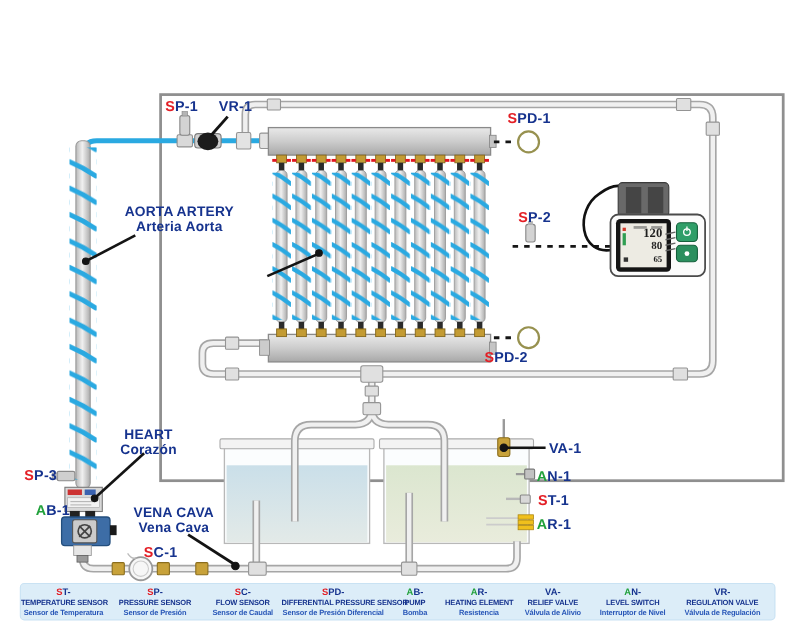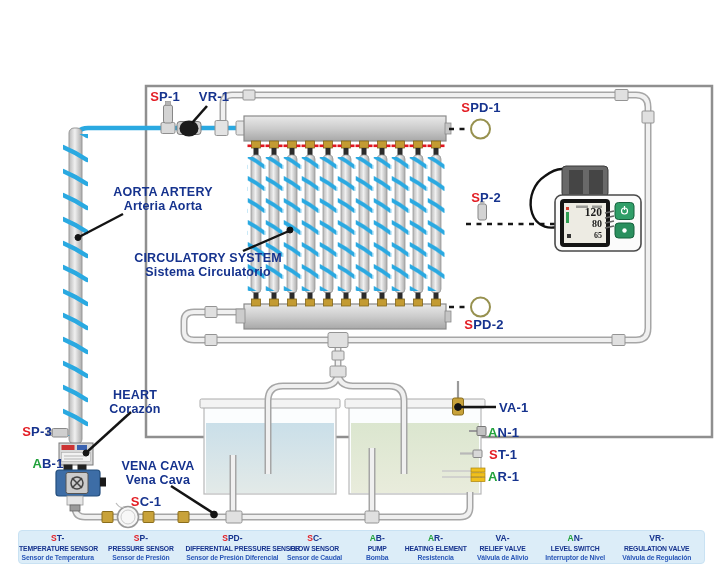--- a/index.html
+++ b/index.html
@@ -341,36 +341,32 @@
         <circle cx="214" cy="514.5" r="3.4"></circle>
     <line x1="460" y1="407" x2="496" y2="407" stroke-width="2.4"></line>
         <circle cx="458" cy="407" r="3.4"></circle>
   </g>
 </svg>
 
 <div class="lbl" style="left:165px;top:89px;"><span style="color: rgb(227, 30, 37);">S</span><span>P-1</span></div>
 <div class="lbl" style="left:214px;top:89px;"><span>VR-1</span></div>
 <div class="lbl" style="left:481px;top:100px;"><span style="color: rgb(227, 30, 37);">S</span><span>PD-1</span></div>
 <div class="lbl" style="left:486px;top:190px;"><span style="color: rgb(227, 30, 37);">S</span><span>P-2</span></div>
-<div class="lbl" style="left:484px;top:317px;"><span style="color: rgb(227, 30, 37);">S</span><span>PD-2</span></div>
+<div class="lbl" style="left:460px;top:317px;"><span style="color: rgb(227, 30, 37);">S</span><span>PD-2</span></div>
 <div class="lbl" style="left:37px;top:424px;"><span style="color: rgb(227, 30, 37);">S</span><span>P-3</span></div>
 <div class="lbl" style="left:48px;top:456px;"><span style="color: rgb(33, 161, 59);">A</span><span>B-1</span></div>
 <div class="lbl" style="left:114px;top:494px;margin-left:32px;"><span style="color: rgb(227, 30, 37);">S</span><span>C-1</span></div>
 <div class="lbl lbl-left" style="left:499px;top:400px;"><span>VA-1</span></div>
 <div class="lbl lbl-left" style="left:488px;top:425px;"><span style="color: rgb(33, 161, 59);">A</span><span>N-1</span></div>
 <div class="lbl lbl-left" style="left:489px;top:447px;"><span style="color: rgb(227, 30, 37);">S</span><span>T-1</span></div>
 <div class="lbl lbl-left" style="left:488px;top:469px;"><span style="color: rgb(33, 161, 59);">A</span><span>R-1</span></div>
 
 <div class="name-lbl" style="left:163px;top:186px;">
   <div>AORTA ARTERY</div>
   <div>Arteria Aorta</div>
-</div>
-<div class="name-lbl" style="left:208px;top:252px;">
-  <div>CIRCULATORY SYSTEM</div>
-  <div>Sistema Circulatorio</div>
 </div>
 <div class="name-lbl" style="left:135px;top:389px;">
   <div>HEART</div>
   <div>Corazón</div>
 </div>
 <div class="name-lbl" style="left:158px;top:460px;">
   <div>VENA CAVA</div>
   <div>Vena Cava</div>
 </div>
 
@@ -382,30 +378,30 @@
   <div class="leg-item" style="width:11.3%;">
     <div class="leg-code"><span style="color: rgb(227, 30, 37);">S</span><span>T-</span></div>
     <div class="leg-line leg-en">TEMPERATURE SENSOR</div>
     <div class="leg-line leg-es">Sensor de Temperatura</div>
   </div>
   <div class="leg-item" style="width:13%;text-align:center;">
     <div class="leg-code"><span style="color: rgb(227, 30, 37);">S</span><span>P-</span></div>
     <div class="leg-line leg-en">PRESSURE SENSOR</div>
     <div class="leg-line leg-es">Sensor de Presión</div>
   </div>
+  <div class="leg-item" style="width:10.3%;">
+    <div class="leg-code"><span style="color: rgb(227, 30, 37);">S</span><span>C-</span></div>
+    <div class="leg-line leg-en">FLOW SENSOR</div>
+    <div class="leg-line leg-es">Sensor de Caudal</div>
+  </div>
   <div class="leg-item" style="width:13.7%;">
     <div class="leg-code"><span style="color: rgb(227, 30, 37);">S</span><span>PD-</span></div>
     <div class="leg-line leg-en">DIFFERENTIAL PRESSURE SENSOR</div>
     <div class="leg-line leg-es">Sensor de Presión Diferencial</div>
   </div>
-  <div class="leg-item" style="width:10.3%;">
-    <div class="leg-code"><span style="color: rgb(227, 30, 37);">S</span><span>C-</span></div>
-    <div class="leg-line leg-en">FLOW SENSOR</div>
-    <div class="leg-line leg-es">Sensor de Caudal</div>
-  </div>
   <div class="leg-item" style="width:8%;">
     <div class="leg-code"><span style="color: rgb(33, 161, 59);">A</span><span>B-</span></div>
     <div class="leg-line leg-en">PUMP</div>
     <div class="leg-line leg-es">Bomba</div>
   </div>
   <div class="leg-item" style="width:9%;">
     <div class="leg-code"><span style="color: rgb(33, 161, 59);">A</span><span>R-</span></div>
     <div class="leg-line leg-en">HEATING ELEMENT</div>
     <div class="leg-line leg-es">Resistencia</div>
   </div>

